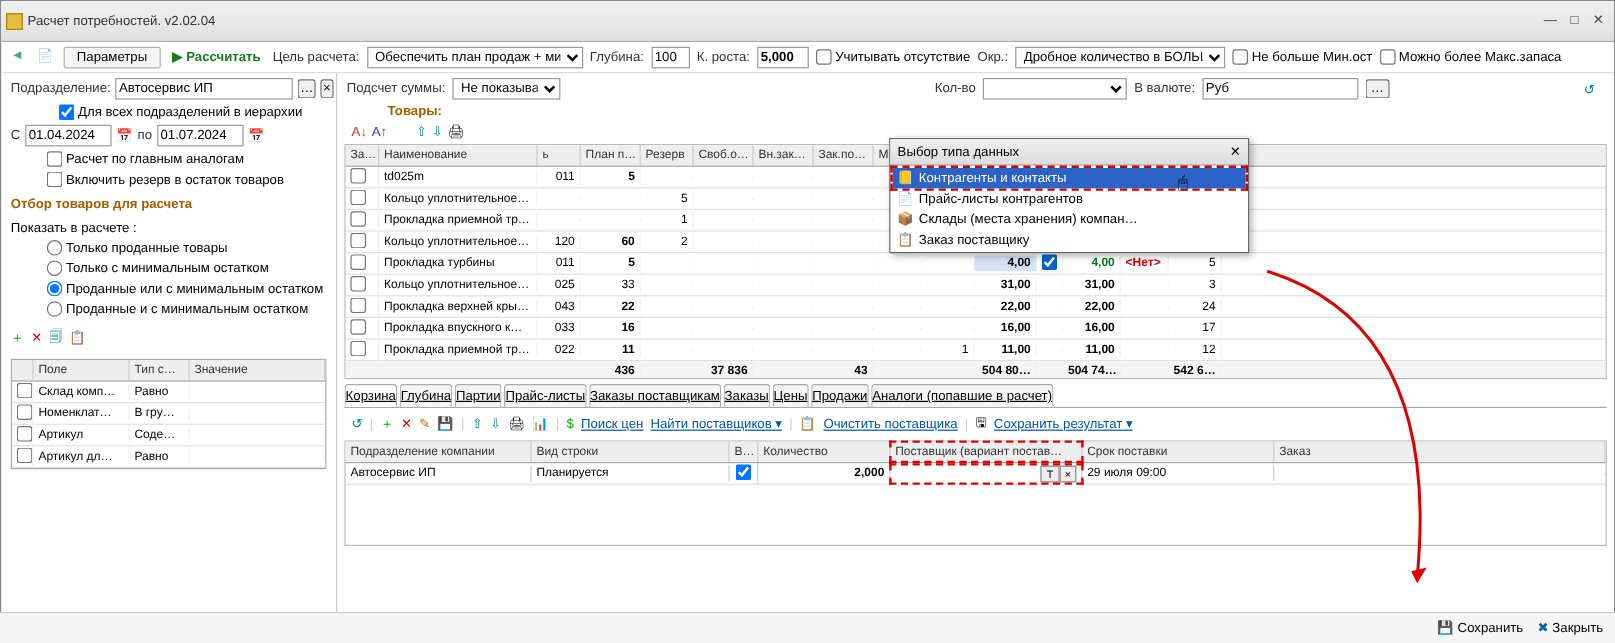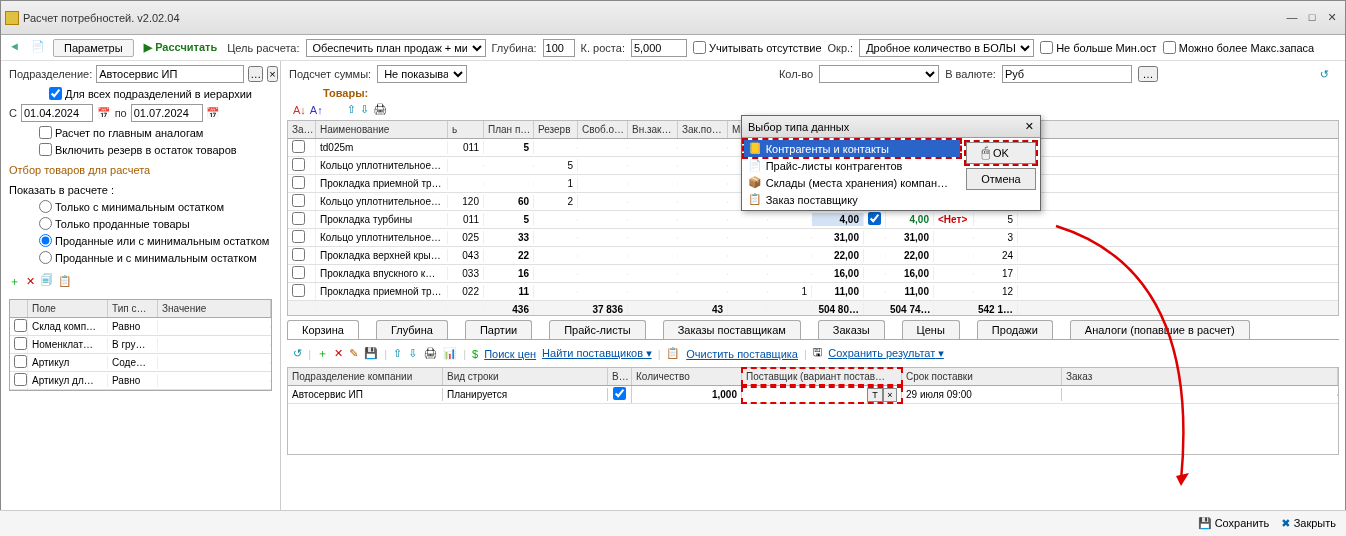--- a/index.html
+++ b/index.html
@@ -10,31 +10,31 @@
 .toolbar1 { height: 26px; display: flex; align-items: center; padding: 2px 8px; gap: 6px; border-bottom: 1px solid #ddd; }
 .ico { width: 16px; height: 16px; display: inline-block; }
 .btn-param { border: 1px solid #b0b0b0; background: #f5f5f5; padding: 2px 10px; border-radius: 2px; cursor: pointer; }
 .btn-calc { color: #1a7a1a; font-weight: bold; cursor: pointer; padding: 2px 4px; }
 .lbl { color: #333; white-space: nowrap; }
 select, input[type=text] { border: 1px solid #999; padding: 1px 2px; background: #fff; height: 18px; }
 .chk { display: flex; align-items: center; gap: 3px; }
 .app-body { display: flex; height: 480px; }
 .leftpanel { width: 280px; border-right: 1px solid #ccc; padding: 4px 8px; display: flex; flex-direction: column; gap: 4px; }
 .leftpanel .row { display: flex; align-items: center; gap: 4px; }
-.leftpanel h4 { color: #a65c00; font-weight: normal; padding: 4px 0; }
+.leftpanel h4 { color: #a65c00; font-weight: bold; padding: 4px 0; }
 .rightpanel { flex: 1; display: flex; flex-direction: column; position: relative; }
 .goods-toolbar { display: flex; align-items: center; gap: 4px; padding: 4px 6px; }
 .grid { border: 1px solid #bbb; }
 .grid-head { display: flex; background: #eee; border-bottom: 1px solid #aaa; }
 .gh { border-right: 1px solid #ccc; padding: 3px 4px; font-size: 10px; color: #333; overflow: hidden; white-space: nowrap; }
 .grid-row { display: flex; border-bottom: 1px solid #e0e0e0; height: 18px; align-items: center; }
 .gc { border-right: 1px solid #eee; padding: 1px 4px; font-size: 10px; overflow: hidden; white-space: nowrap; }
 .gc.num { text-align: right; }
 .tabs { display: flex; border-bottom: 1px solid #aaa; margin-top: 4px; }
-.tab { padding: 3px 14px; border: 1px solid #aaa; border-bottom: none; background: #f4f4f4; margin-right: 17px; cursor: pointer; border-radius: 3px 3px 0 0; }
+.tab { padding: 3px 0; border: 1px solid #aaa; border-bottom: none; background: #f4f4f4; margin-right: 2px; cursor: pointer; border-radius: 3px 3px 0 0; text-decoration: underline; }
 .tab.active { background: #fff; }
 .basket-toolbar { display: flex; align-items: center; gap: 6px; padding: 4px 6px; }
 .basket-grid .gh, .basket-grid .gc { border-right: 1px solid #ccc; }
 .statusbar { position: absolute; bottom: 0; left: 0; right: 0; height: 26px; border-top: 1px solid #ccc; display: flex; justify-content: flex-end; align-items: center; gap: 12px; padding: 0 10px; background: #f5f5f5; }
 .modal { position: absolute; top: 54px; left: 460px; width: 300px; background: #fff; border: 1px solid #666; box-shadow: 2px 2px 6px rgba(0,0,0,0.3); z-index: 10; }
 .modal-title { background: linear-gradient(#f0f0f0,#dcdcdc); padding: 4px 6px; border-bottom: 1px solid #999; display:flex; align-items:center; }
 .modal-body { display: flex; }
 .modal-list { flex: 1; padding: 2px; }
 .modal-list .item { padding: 2px 4px; display: flex; align-items: center; gap: 4px; }
 .modal-list .item.sel { background: #2a64c8; color: #fff; outline: 2px dashed #c00; }
@@ -63,21 +63,21 @@
 <div class="toolbar1">
   <span class="ico" style="color:#4a8;">◄</span>
   <span class="ico" style="color:#4a8;">📄</span>
   <button class="btn-param">Параметры</button>
   <span class="btn-calc">▶ <span>Рассчитать</span></span>
   <span class="lbl">Цель расчета:</span>
   <select style="width:180px;"><option>Обеспечить план продаж + мин.о</option></select>
   <span class="lbl">Глубина:</span>
   <input type="text" style="width: 32px;" value="100">
   <span class="lbl">К. роста:</span>
-  <input type="text" style="width: 56px;" value="5,000">
+  <input type="text" style="width: 43px; font-weight: bold;" value="5,000">
   <label class="chk">
       <input type="checkbox" style=""> 
       <span>Учитывать отсутствие</span>
     </label>
   <span class="lbl">Окр.:</span>
   <select style="width:175px;"><option>Дробное количество в БОЛЬШУ</option></select>
   <label class="chk">
       <input type="checkbox" style=""> 
       <span>Не больше Мин.ост</span>
     </label>
@@ -113,25 +113,25 @@
         <span>Расчет по главным аналогам</span>
       </label>
     <label class="chk" style="margin-left:30px;">
         <input type="checkbox" style=""> 
         <span>Включить резерв в остаток товаров</span>
       </label>
     <h4>Отбор товаров для расчета</h4>
     <div>Показать в расчете :</div>
     <label class="chk" style="margin-left:30px;">
         <input type="radio" name="r" style=""> 
-        <span>Только с минимальным остатком</span>
+        <span>Только проданные товары</span>
       </label>
     <label class="chk" style="margin-left:30px;">
         <input type="radio" name="r" style=""> 
-        <span>Только проданные товары</span>
+        <span>Только с минимальным остатком</span>
       </label>
     <label class="chk" style="margin-left:30px;">
         <input type="radio" name="r" checked="" style=""> 
         <span>Проданные или с минимальным остатком</span>
       </label>
     <label class="chk" style="margin-left:30px;">
         <input type="radio" name="r" style=""> 
         <span>Проданные и с минимальным остатком</span>
       </label>
 
@@ -304,21 +304,21 @@
               <div class="gc num cell-blue-bg" style="width:52px;font-weight:bold;">4,00</div>
               <div class="gc" style="width:22px;text-align:center;"><input type="checkbox" checked="" class="green-chk" style=""></div>
               <div class="gc num cell-green" style="width:48px;font-weight:bold;">4,00</div>
               <div class="gc cell-red" style="width:40px;">&lt;Нет&gt;</div>
               <div class="gc num" style="width:44px;">5</div>
             </div>
             <div class="grid-row">
               <div class="gc" style="width:28px;"><input type="checkbox" style=""></div>
               <div class="gc" style="width:132px;">Кольцо уплотнительное…</div>
               <div class="gc num" style="width:36px;">025</div>
-              <div class="gc num" style="width:50px;font-weight:bold;">33</div>
+              <div class="gc num" style="width:50px;font-weight:normal;">33</div>
               <div class="gc num" style="width:44px;"></div>
               <div class="gc num" style="width:50px;"></div>
               <div class="gc num" style="width:50px;"></div>
               <div class="gc num" style="width:50px;"></div>
               <div class="gc num" style="width:40px;"></div>
               <div class="gc num" style="width:44px;"></div>
               <div class="gc num " style="width:52px;font-weight:bold;">31,00</div>
               <div class="gc" style="width:22px;text-align:center;"></div>
               <div class="gc num " style="width:48px;font-weight:bold;">31,00</div>
               <div class="gc " style="width:40px;"></div>
@@ -384,21 +384,21 @@
             <div class="gc" style="width:44px;"></div>
             <div class="gc num" style="width:50px;">37 836</div>
             <div class="gc" style="width:50px;"></div>
             <div class="gc num" style="width:50px;">43</div>
             <div class="gc" style="width:40px;"></div>
             <div class="gc" style="width:44px;"></div>
             <div class="gc num" style="width:52px;">504 80…</div>
             <div class="gc" style="width:22px;"></div>
             <div class="gc num" style="width:48px;">504 74…</div>
             <div class="gc" style="width:40px;"></div>
-            <div class="gc num" style="width:44px;">542 1…</div>
+            <div class="gc num" style="width:44px;">542 6…</div>
           </div>
       </div>
 
       <div class="tabs">
         <div class="tab active">Корзина</div>
         <div class="tab">Глубина</div>
         <div class="tab">Партии</div>
         <div class="tab">Прайс-листы</div>
         <div class="tab">Заказы поставщикам</div>
         <div class="tab">Заказы</div>
@@ -438,21 +438,21 @@
           <div class="gh" style="width:24px;">В…</div>
           <div class="gh" style="width:110px;">Количество</div>
           <div class="gh dashed-cell" style="width:160px;">Поставщик (вариант постав…</div>
           <div class="gh" style="width:160px;">Срок поставки</div>
           <div class="gh" style="flex:1;">Заказ</div>
         </div>
         <div class="grid-row">
           <div class="gc" style="width:155px;">Автосервис ИП</div>
           <div class="gc" style="width:165px;">Планируется</div>
           <div class="gc" style="width:24px;text-align:center;"><input type="checkbox" checked="" style=""></div>
-          <div class="gc num" style="width:110px;font-weight:bold;">1,000</div>
+          <div class="gc num" style="width:110px;font-weight:bold;">2,000</div>
           <div class="gc dashed-cell" style="width:160px;display:flex;">
             <span style="flex:1;"></span>
             <button style="width:16px;height:14px;border:1px solid #888;background:#eee;font-size:9px;">T</button>
             <button style="width:14px;height:14px;border:1px solid #888;background:#eee;font-size:9px;">×</button>
           </div>
           <div class="gc" style="width:160px;">29 июля 09:00</div>
           <div class="gc" style="flex:1;"></div>
         </div>
         <div style="height:50px;"></div>
       </div>
@@ -475,24 +475,20 @@
             </div>
           <div class="item">
               <span>📦</span> 
               <span>Склады (места хранения) компан…</span>
             </div>
           <div class="item">
               <span>📋</span> 
               <span>Заказ поставщику</span>
             </div>
         </div>
-        <div class="modal-btns">
-          <button style="outline:2px dashed #c00;">OK</button>
-          <button>Отмена</button>
-        </div>
       </div>
       <span style="position:absolute;top:28px;right:50px;font-size:14px;">🖱</span>
     </div>
 
     <svg class="red-arrow" width="200" height="280">
       <path d="M 5 5 Q 150 50 130 260" stroke="#d00" stroke-width="2.5" fill="none"></path>
       <polygon points="125,255 138,252 130,265" fill="#d00"></polygon>
     </svg>
 
   </div>

